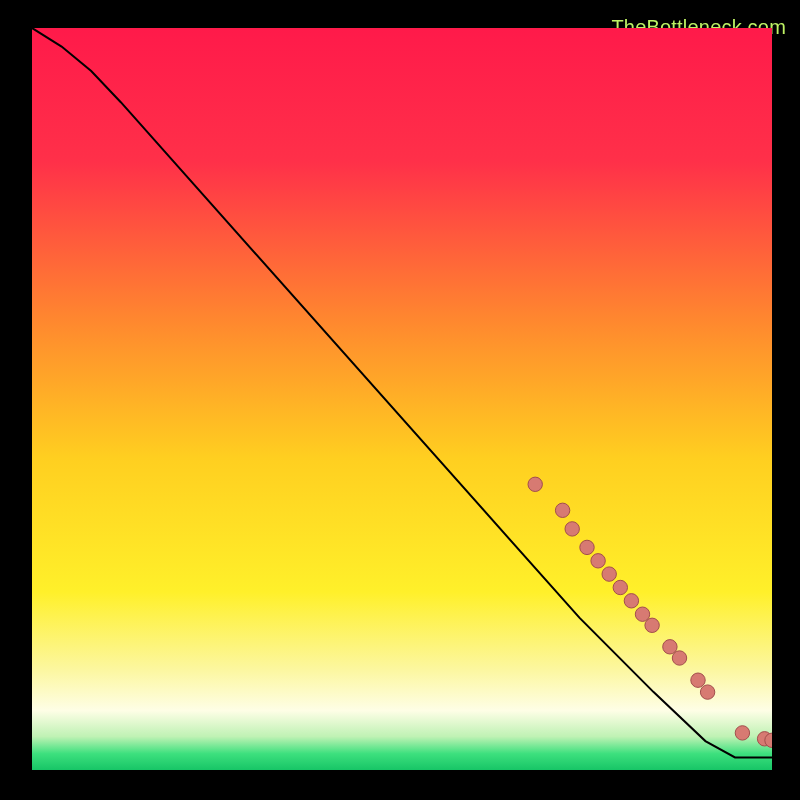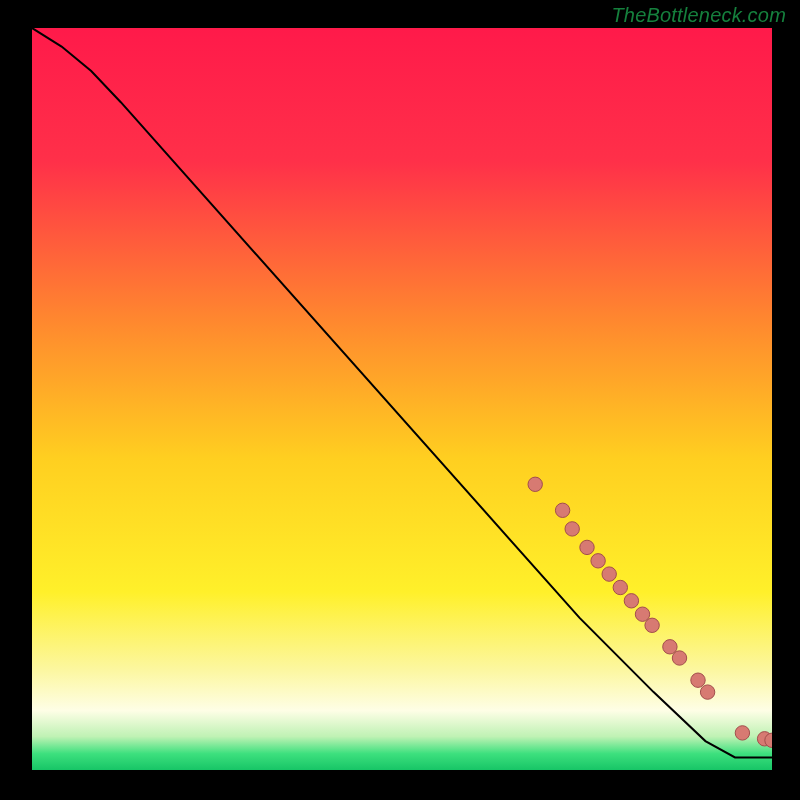--- a/index.html
+++ b/index.html
@@ -12,27 +12,26 @@
     font-family: Arial, Helvetica, sans-serif;
   }
   .stage {
     position: relative;
     width: 800px;
     height: 800px;
     background: #000;
   }
   .attribution {
     position: absolute;
-    top: 4px;
+    top: 16px;
     right: 14px;
-    color: #15803d;
+    color: #bef264;
     font-size: 20px;
     font-weight: 400;
     letter-spacing: 0.2px;
-    font-style: italic;
   }
   .plot {
     position: absolute;
     left: 32px;
     top: 28px;
     width: 740px;
     height: 742px;
   }
   svg { display: block; }
 </style>

